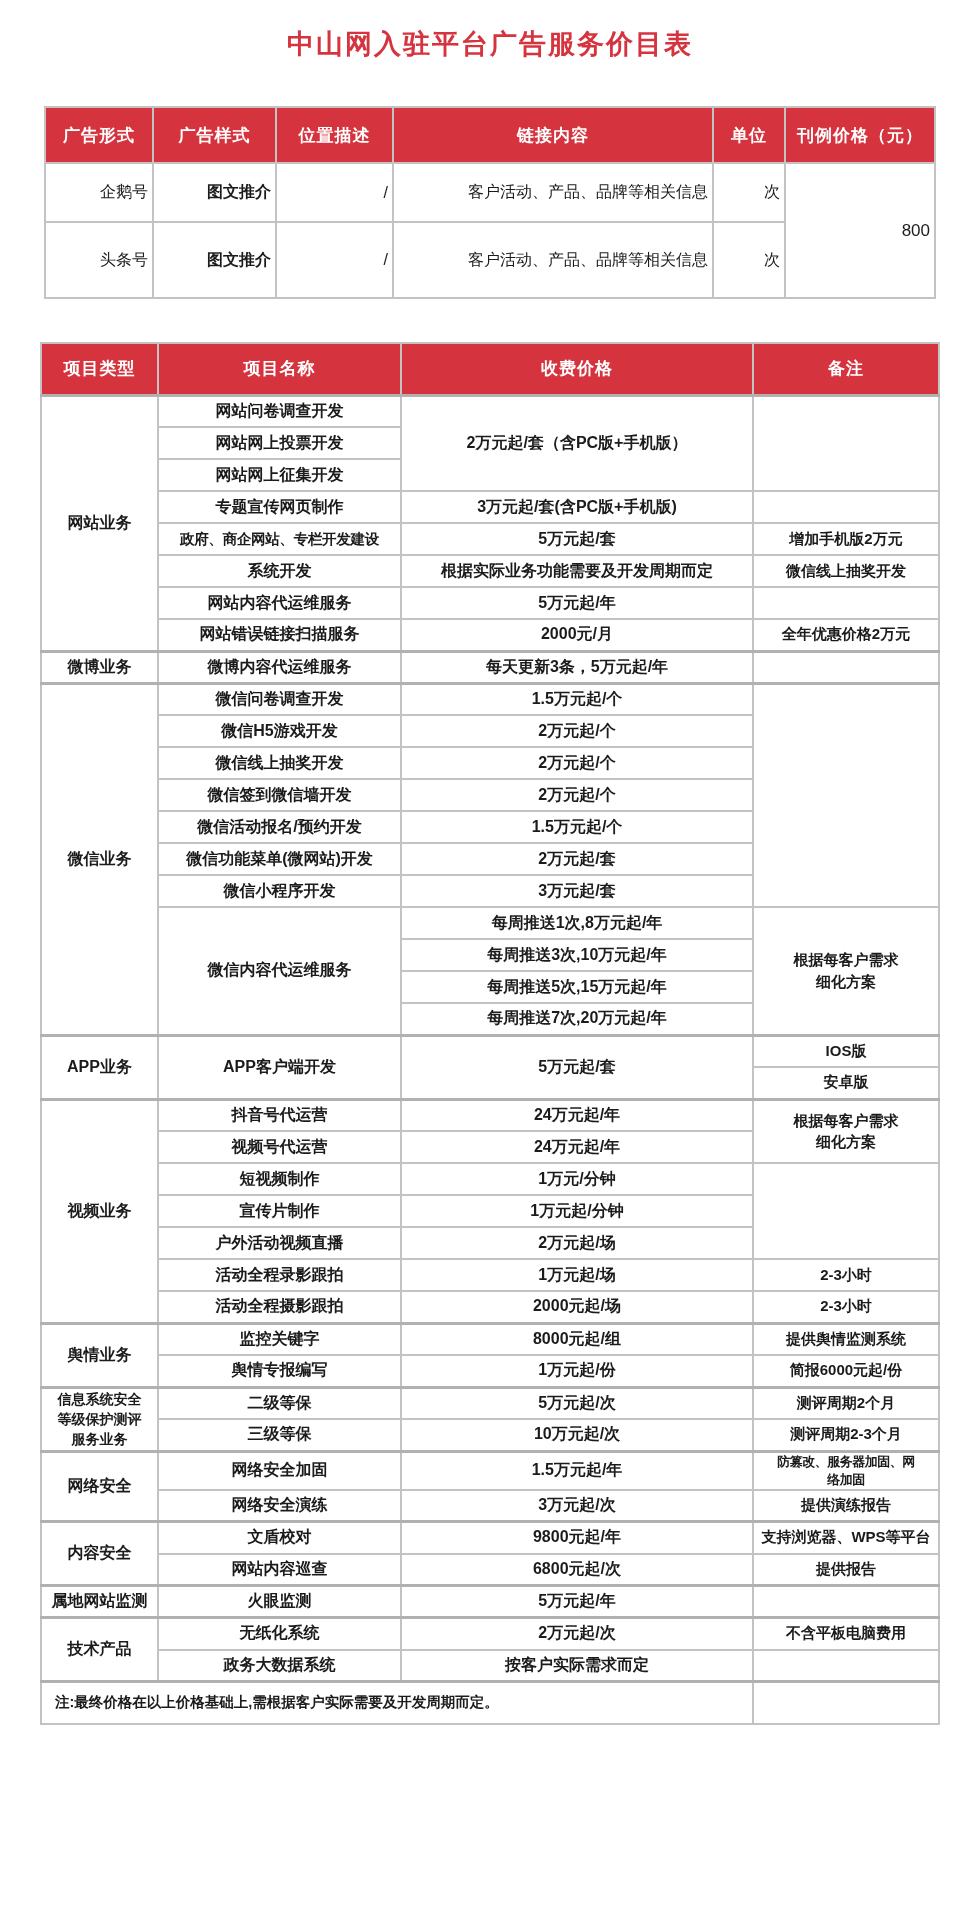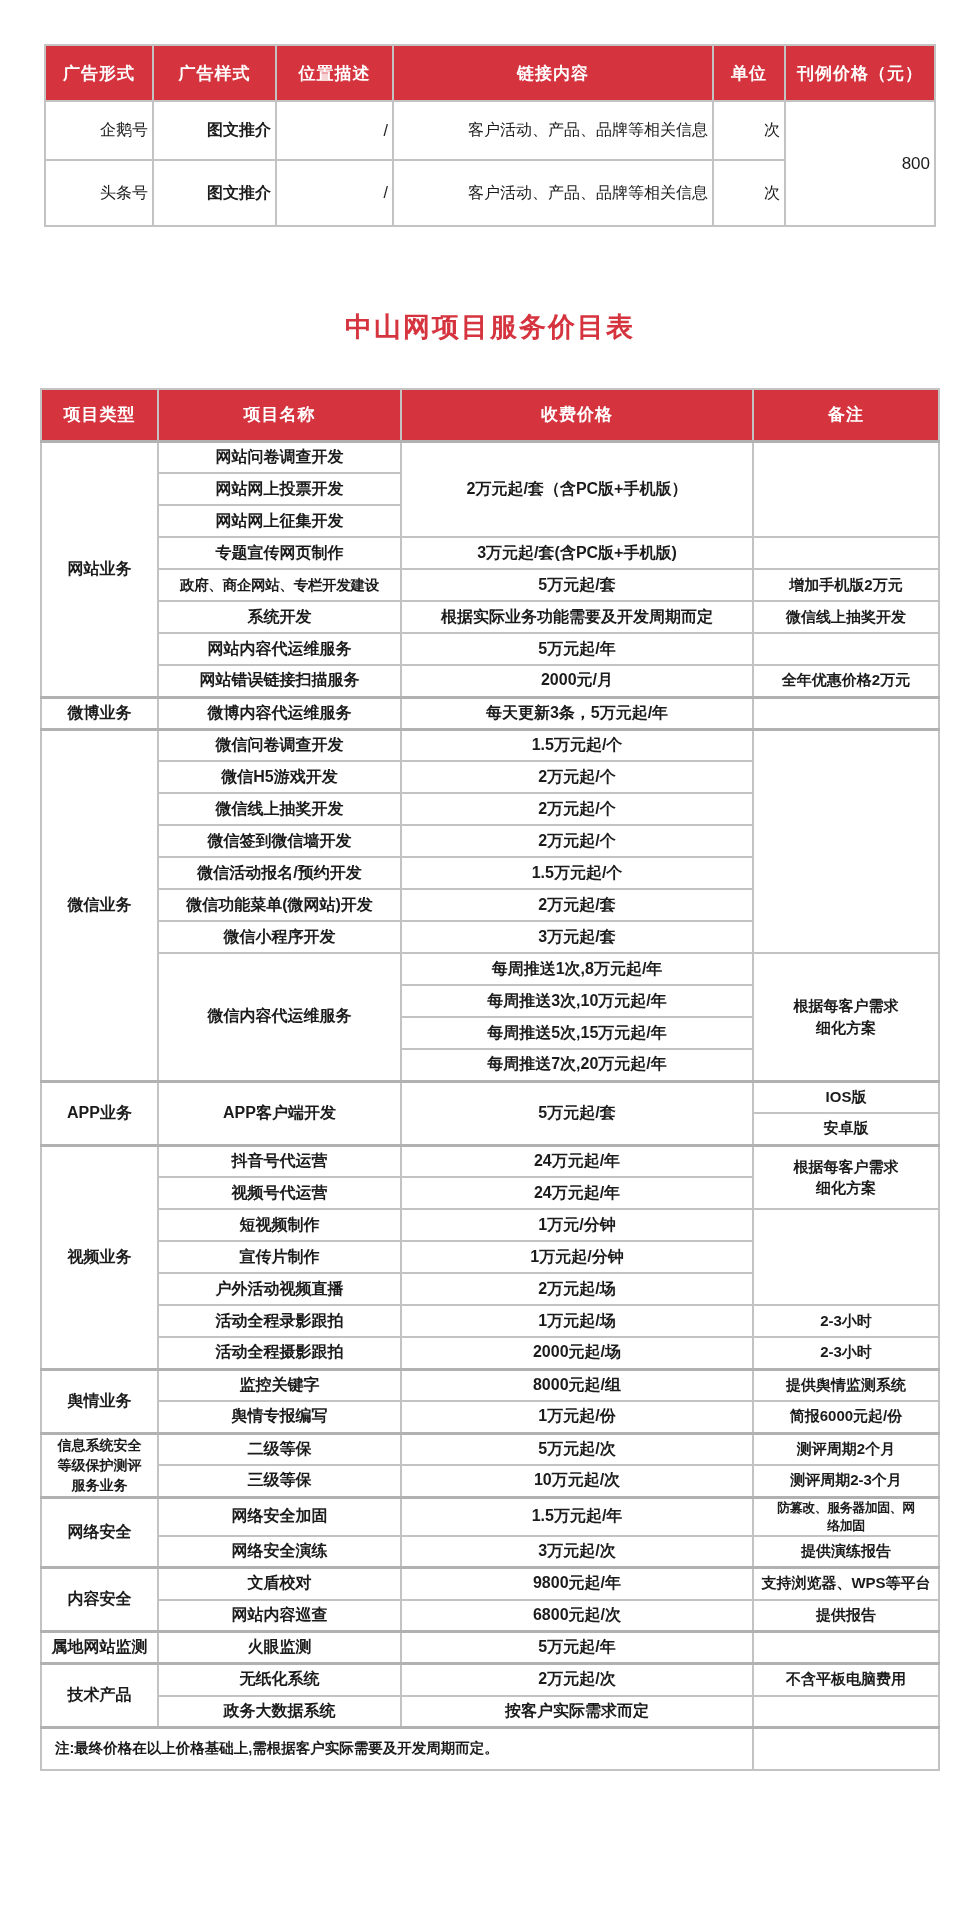--- a/index.html
+++ b/index.html
@@ -18,21 +18,21 @@
   #project-title { margin-top: 82px; }
 
   table { border-collapse: collapse; table-layout: fixed; margin: 0 auto; border-radius: 12px; }
   th, td { border: 2px solid var(--border); text-align: center; vertical-align: middle; padding: 0 4px; overflow: hidden; }
   thead th { background: var(--accent); color: #ffffff; font-size: 17px; font-weight: 700; letter-spacing: 1px; }
 
   
   #ad-table { width: 890px; margin-top: 44px; }
   #ad-table thead tr { height: 56px; }
   #ad-table tbody tr:nth-child(1) { height: 59px; }
-  #ad-table tbody tr:nth-child(2) { height: 66px; }
+  #ad-table tbody tr:nth-child(2) { height: 76px; }
   #ad-table td { font-size: 16px; font-weight: 500; text-align: right; }
   #ad-table td.b { font-weight: 700; }
   #ad-table td.price800 { font-size: 17px; }
 
   
   #project-table { width: 898px; margin-top: 43px; }
   #project-table thead tr { height: 52px; }
   #project-table tbody tr { height: 32px; }
   #project-table tbody tr:last-child { height: 42px; }
   #project-table td { font-size: 16px; font-weight: 600; }
@@ -43,20 +43,21 @@
   #project-table td.smx { font-size: 13px; letter-spacing: -0.5px; padding: 0 18px; }
   #project-table td.smn { font-size: 14.5px; letter-spacing: -0.3px; }
   #project-table td.pre { white-space: pre-line; line-height: 1.45; }
   #project-table td.footnote { text-align: left; padding-left: 13px; font-size: 14.5px; font-weight: 600; }
 </style>
 </head>
 <body>
 
 <div class="page">
 
+  <h1 id="ad-title" class="page-title">中山网入驻平台广告服务价目表</h1>
 
   <table id="ad-table">
     <colgroup>
       <col style="width:108px">
         <col style="width:123px">
         <col style="width:117px">
       <col style="width:320px">
         <col style="width:72px">
         <col style="width:150px">
     </colgroup>
@@ -82,21 +83,20 @@
       <tr>
         <td>头条号</td>
         <td class="b">图文推介</td>
         <td>/</td>
         <td>客户活动、产品、品牌等相关信息</td>
         <td>次</td>
       </tr>
     </tbody>
   </table>
 
-  <h1 id="project-title" class="page-title">中山网项目服务价目表</h1>
 
   <table id="project-table">
     <colgroup>
       <col style="width:117px">
         <col style="width:243px">
         <col style="width:352px">
         <col style="width:186px">
     </colgroup>
     <thead>
       <tr>

